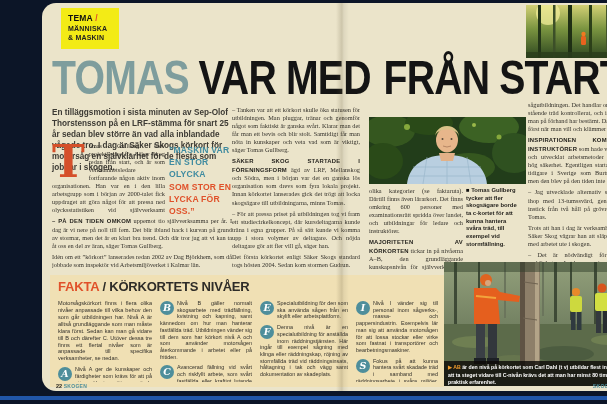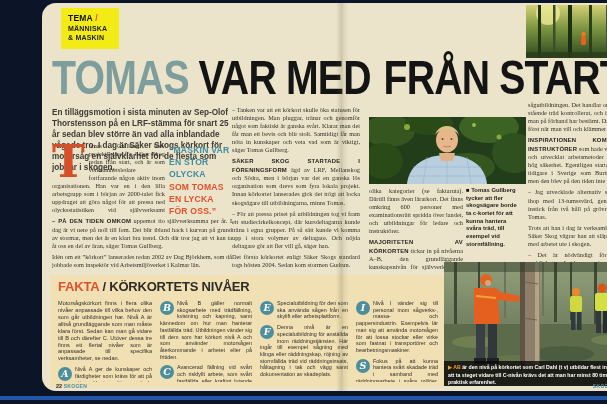--- a/index.html
+++ b/index.html
@@ -111,21 +111,21 @@
     </div>
 
     <div class="standfirst">En tilläggsmotion i sista minuten av Sep-Olof Thorstensson på en LRF-stämma för snart 25 år sedan blev större än vad alla inblandade vågade tro. I dag är Säker Skogs körkort för motorsåg en självklarhet för de flesta som jobbar i skogen.</div>
 
     <div class="col1 bodytext">
       <span class="dropcap">T</span><span>omas Gullberg blev projektledare för Säker Skog redan från start, och är som verksamhetsledare fortfarande någon aktiv inom organisationen. Han var en i den lilla arbetsgrupp som i början av 2000-talet fick uppdraget att göra något för att pressa ned olycksstatistiken vid självverksamt skogsarbete.</span>
     </div>
 
     <div class="quote">
       <span class="q1">”MASKIN VAR EN STOR OLYCKA</span>
-      <span class="q2">SOM TOMAS EN LYCKA FÖR OSS.”</span>
+      <span class="q2">SOM STOR EN LYCKA FÖR OSS.”</span>
     </div>
 
     <div class="left-lower bodytext">
       <div class="p"><span class="lead">– PÅ DEN TIDEN OMKOM</span><span> uppemot tio självverksamma per år. I dag är vi nere på noll till fem. Det blir ibland hack i kurvan på grund av stormar, men det är en klart bra trend. Och där tror jag att vi kan ta åt oss en del av äran, säger Tomas Gullberg.</span></div>
       <div class="p">Idén om ett ”körkort” lanserades redan 2002 av Dag Björkhem, som då jobbade som inspektör vid Arbetsmiljöverket i Kalmar län.</div>
     </div>
 
     <div class="col2 bodytext">
       <div class="p">– Tanken var att ett körkort skulle öka statusen för utbildningen. Man pluggar, tränar och genomför något som faktiskt är ganska svårt. Klarar man det får man ett bevis och blir stolt. Samtidigt får man nöta in kunskaper och veta vad som är viktigt, säger Tomas Gullberg.</div>
       <div class="p"><span class="lead">SÄKER SKOG STARTADE I FÖRENINGSFORM</span><span> ägd av LRF, Mellanskog och Södra, men i början var det en ganska lös organisation som drevs som fyra lokala projekt. Innan körkortet lanserades gick det trögt att locka skogsägare till utbildningarna, minns Tomas.</span></div>

